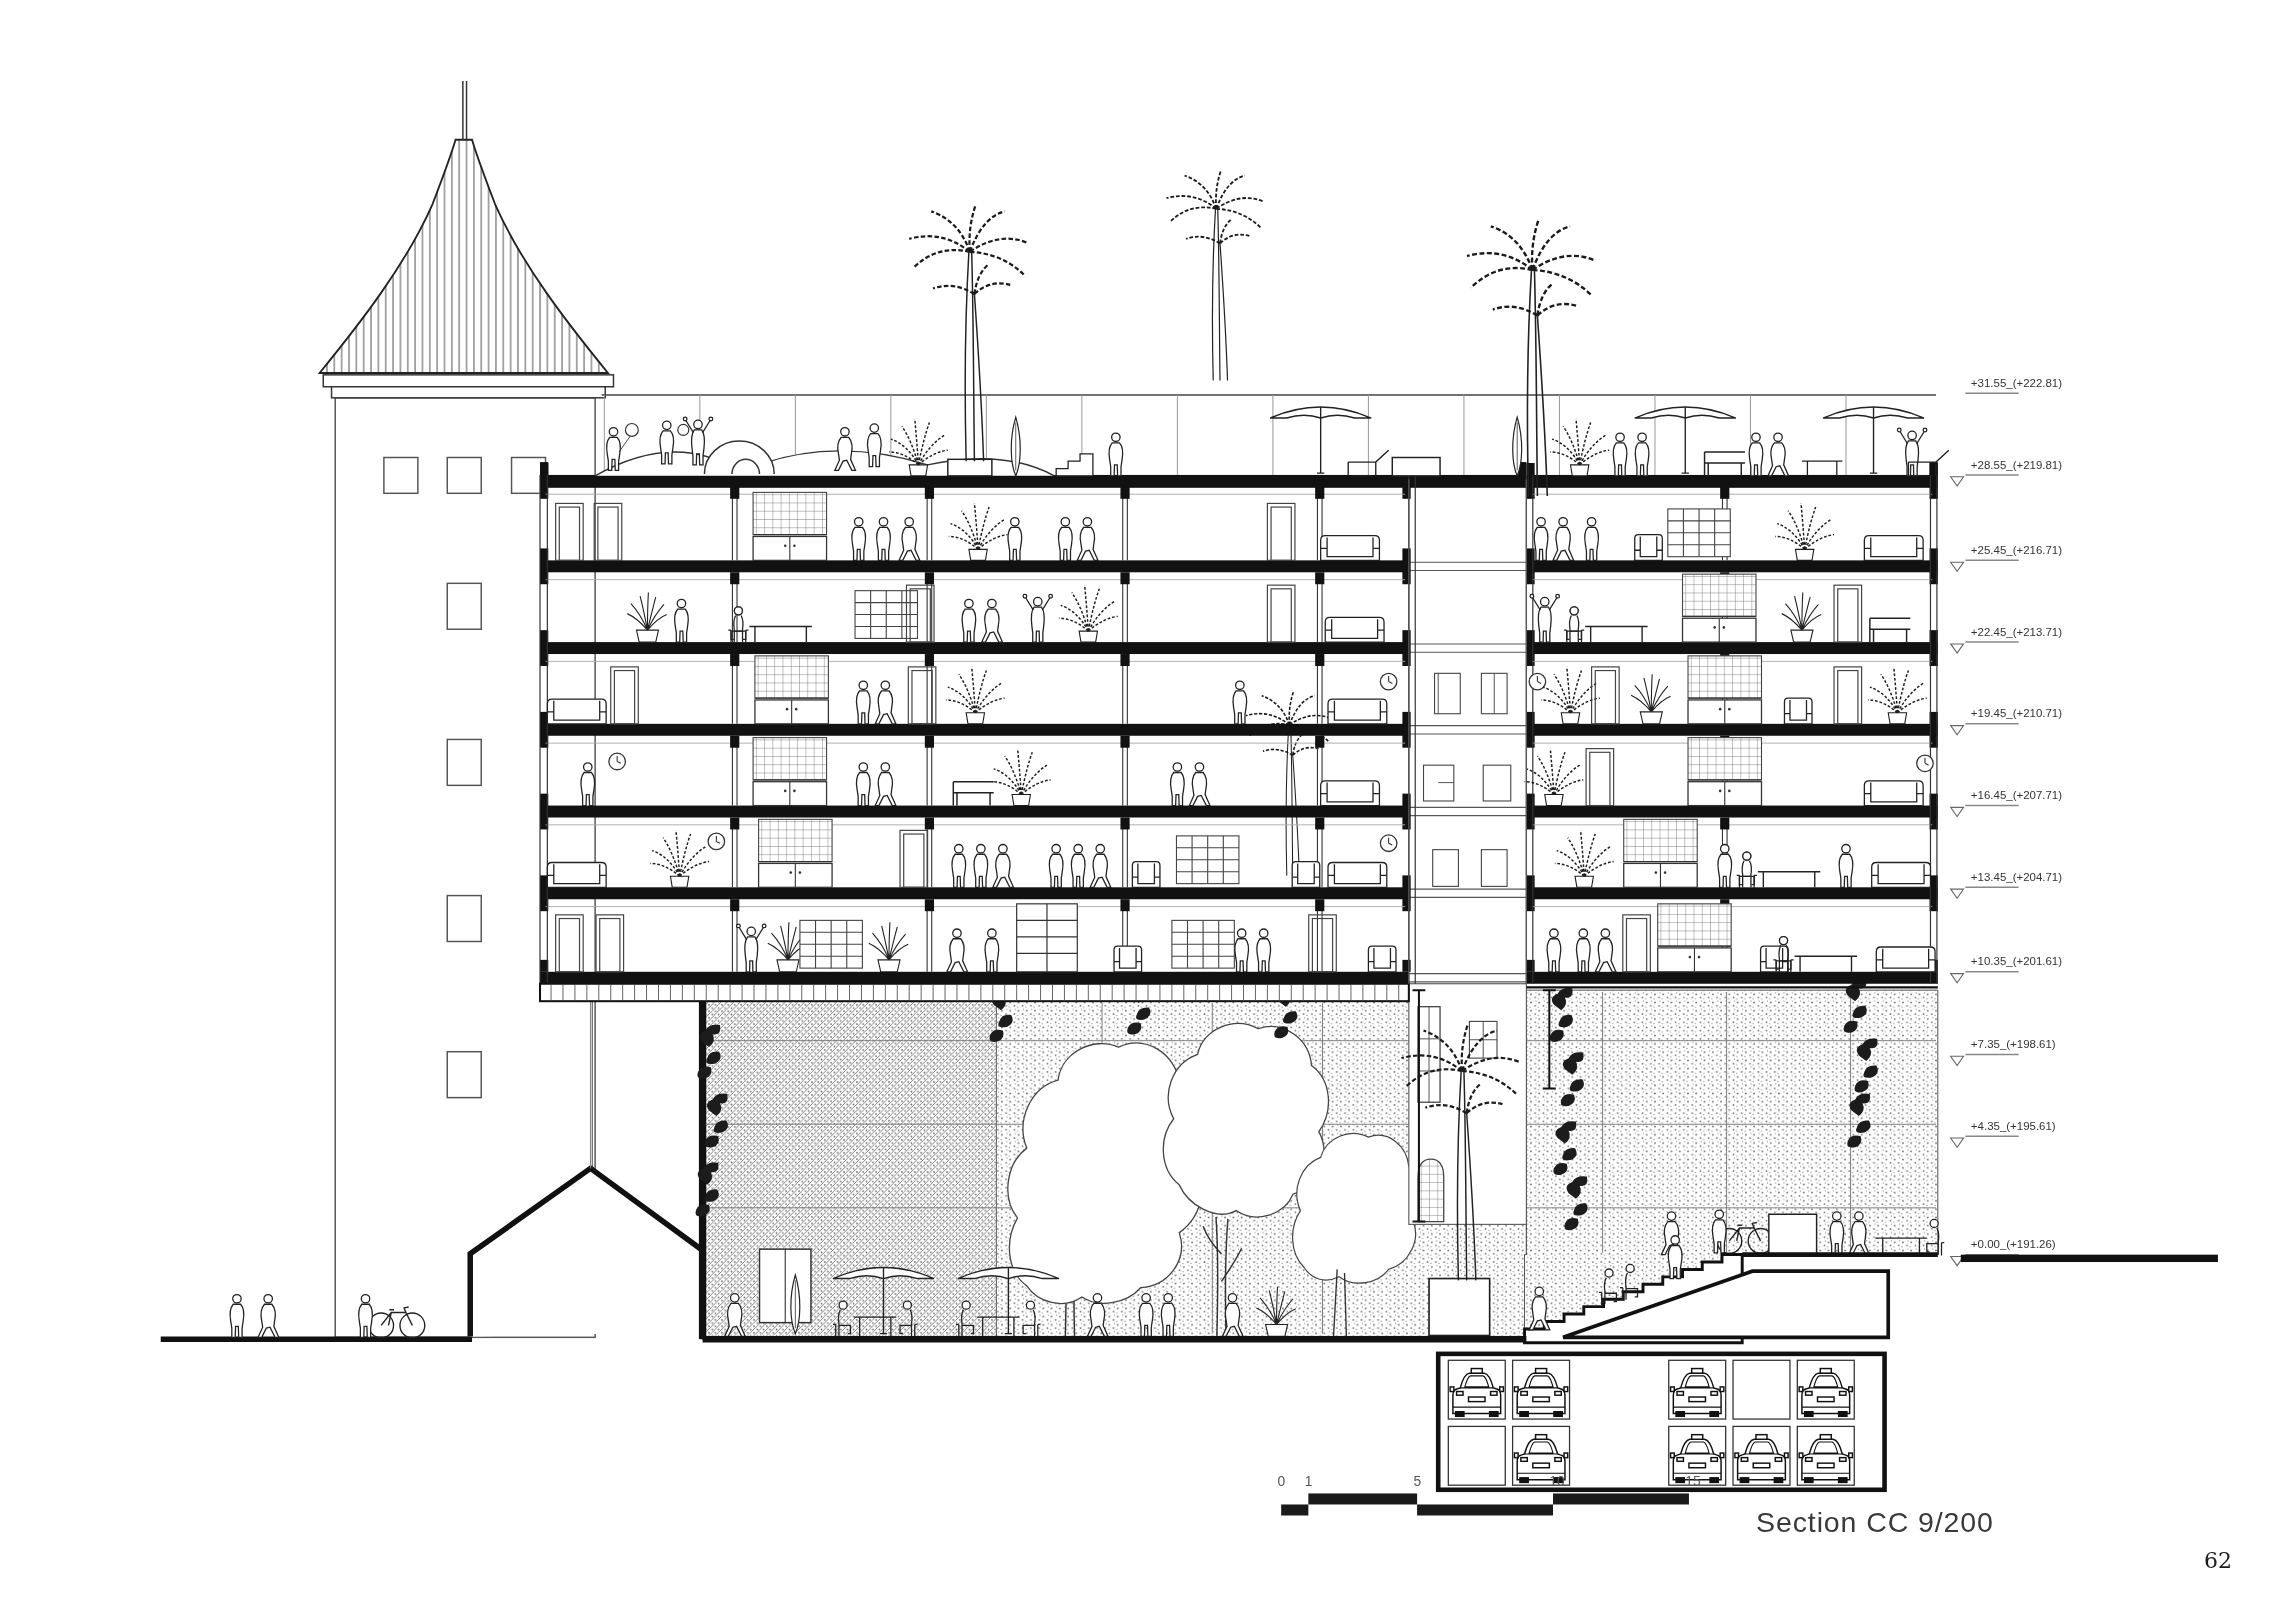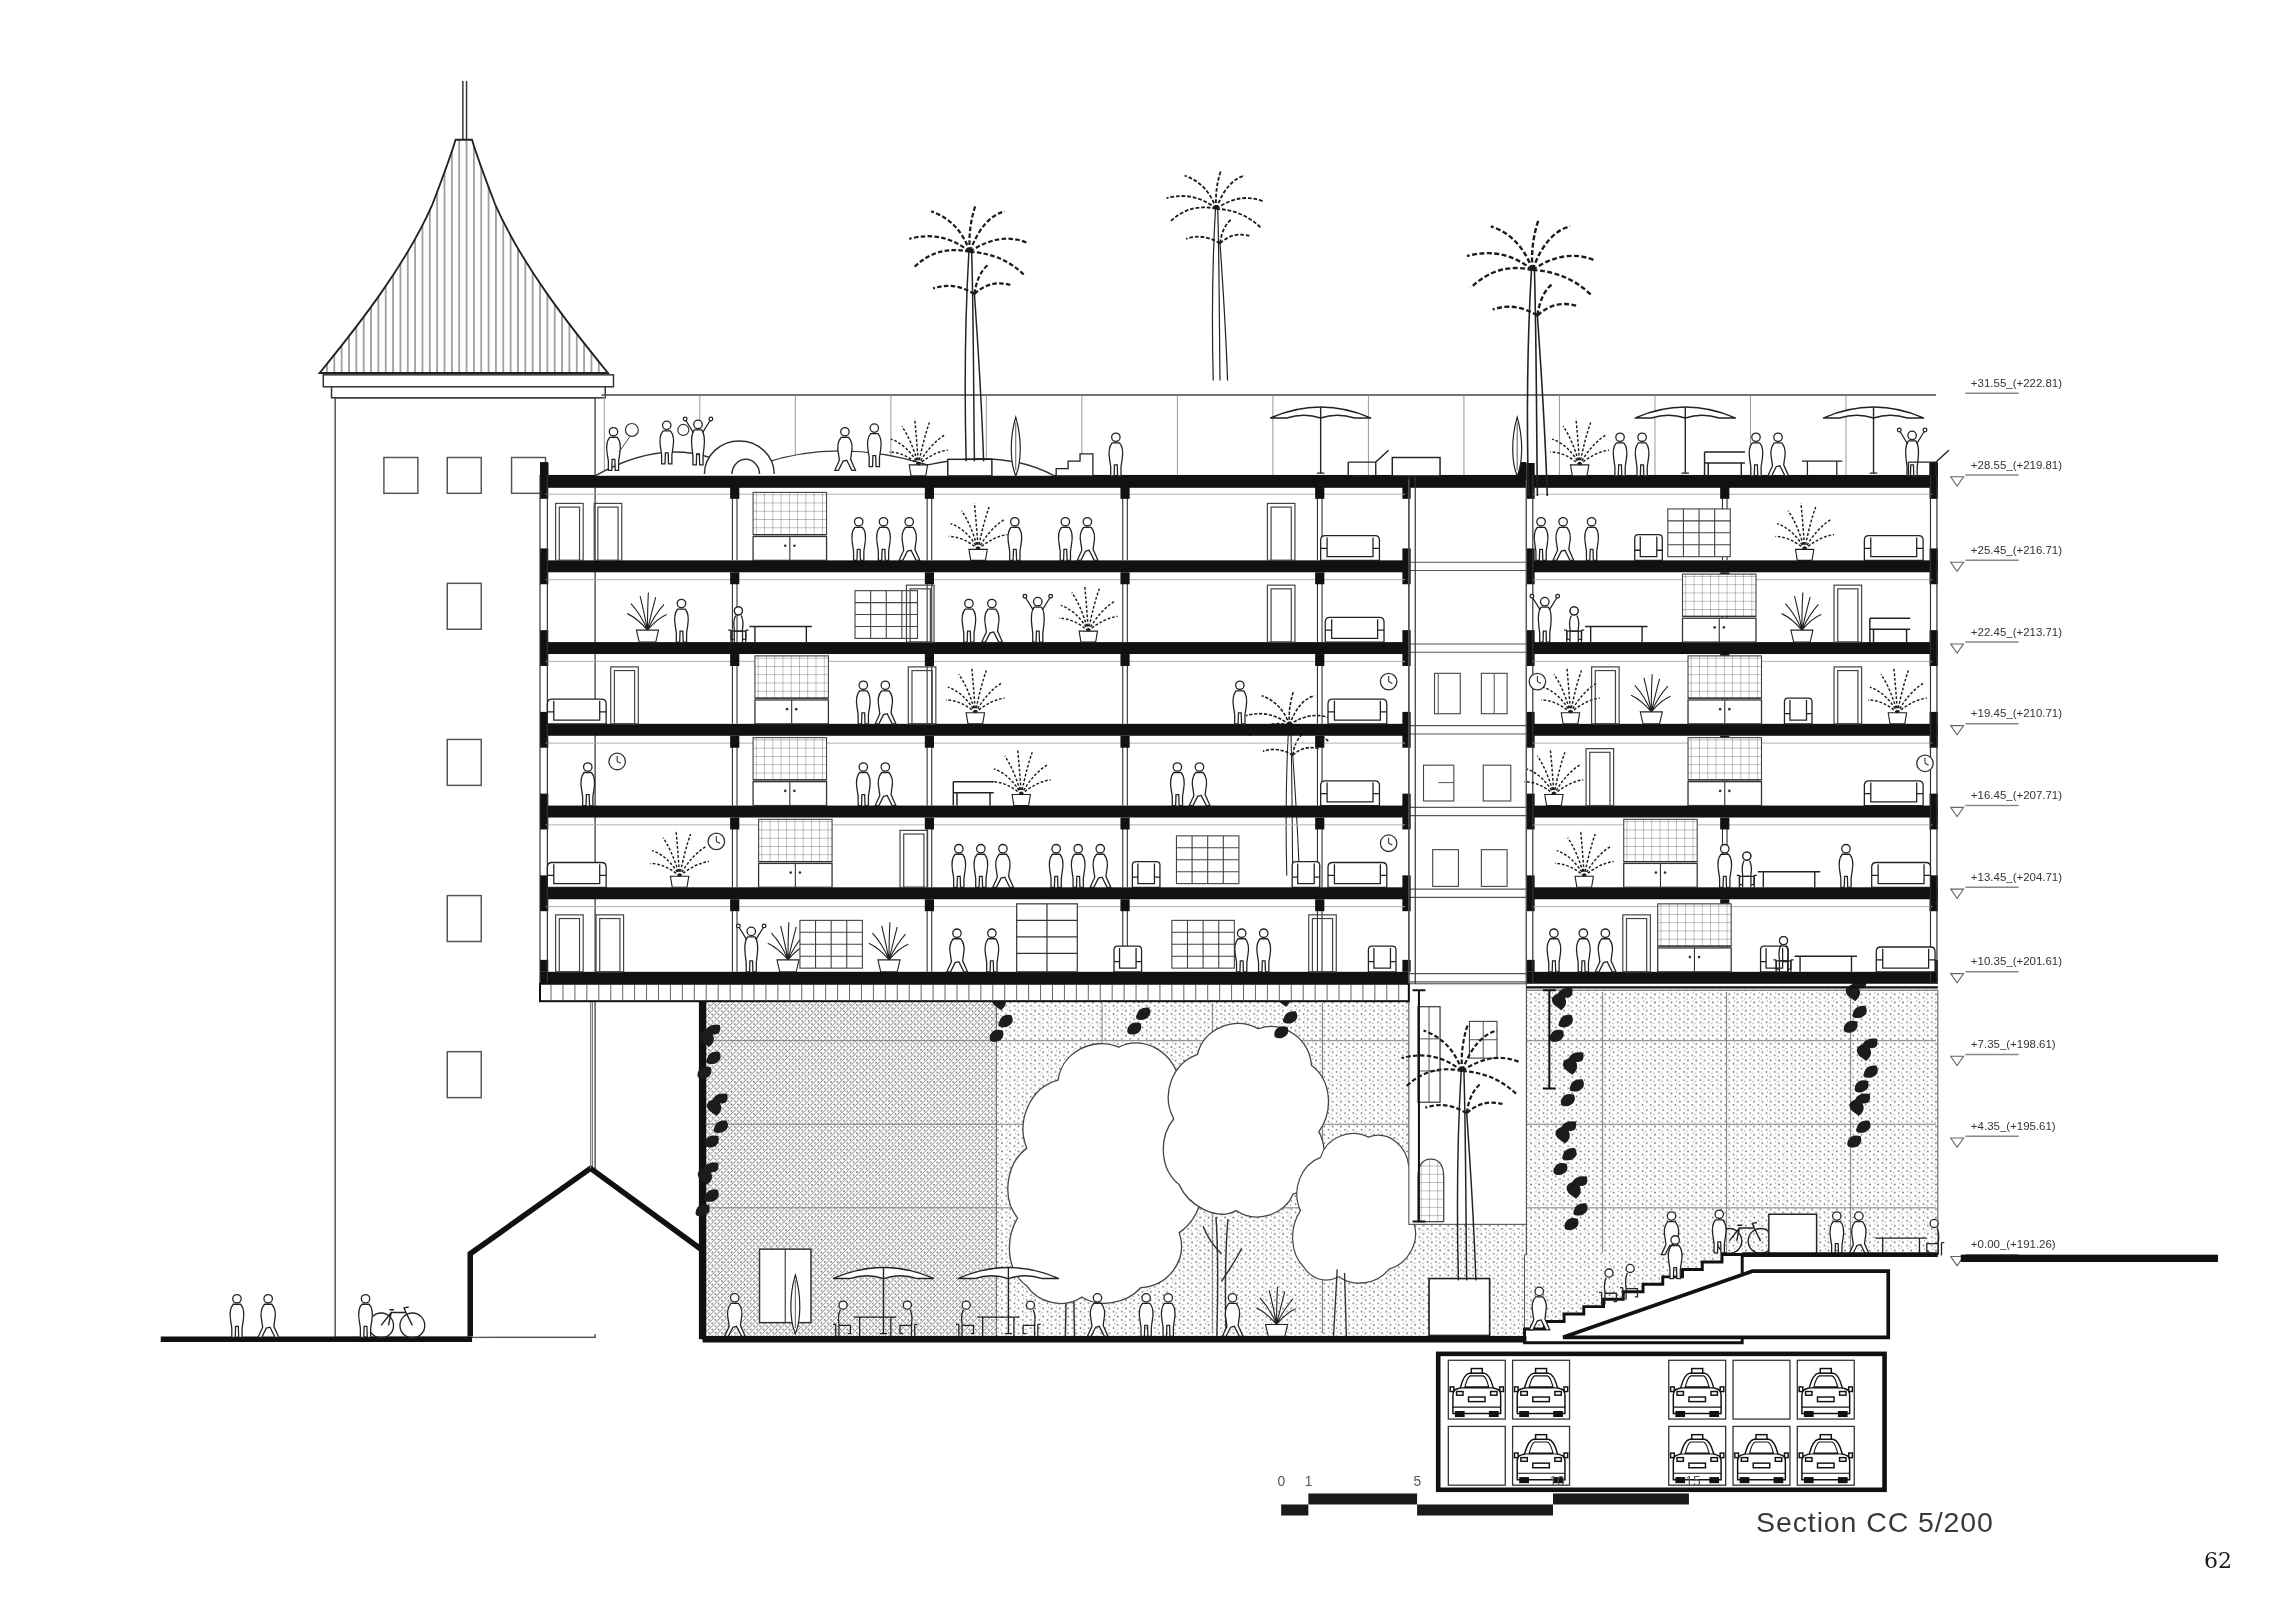--- a/index.html
+++ b/index.html
@@ -824,16 +824,16 @@
         <text x="1539" y="1618" font-size="15" fill="#555">5</text>
         <text x="1687" y="1618" font-size="15" fill="#555">10</text>
         <text x="1835" y="1618" font-size="15" fill="#555">15</text>
         <rect x="1395" y="1638" width="29.59999999999991" height="12" fill="#1a1a1a"></rect>
         <rect x="1424.6" y="1626" width="118.40000000000009" height="12" fill="#1a1a1a"></rect>
         <rect x="1543" y="1638" width="148" height="12" fill="#1a1a1a"></rect>
         <rect x="1691" y="1626" width="148" height="12" fill="#1a1a1a"></rect>
       </g>
 </svg>
 
-<div class="titleblock">Section CC 5/200</div>
+<div class="titleblock">Section CC 9/200</div>
 <div class="pageno">62</div>
 </div>
 
 
 </body></html>

